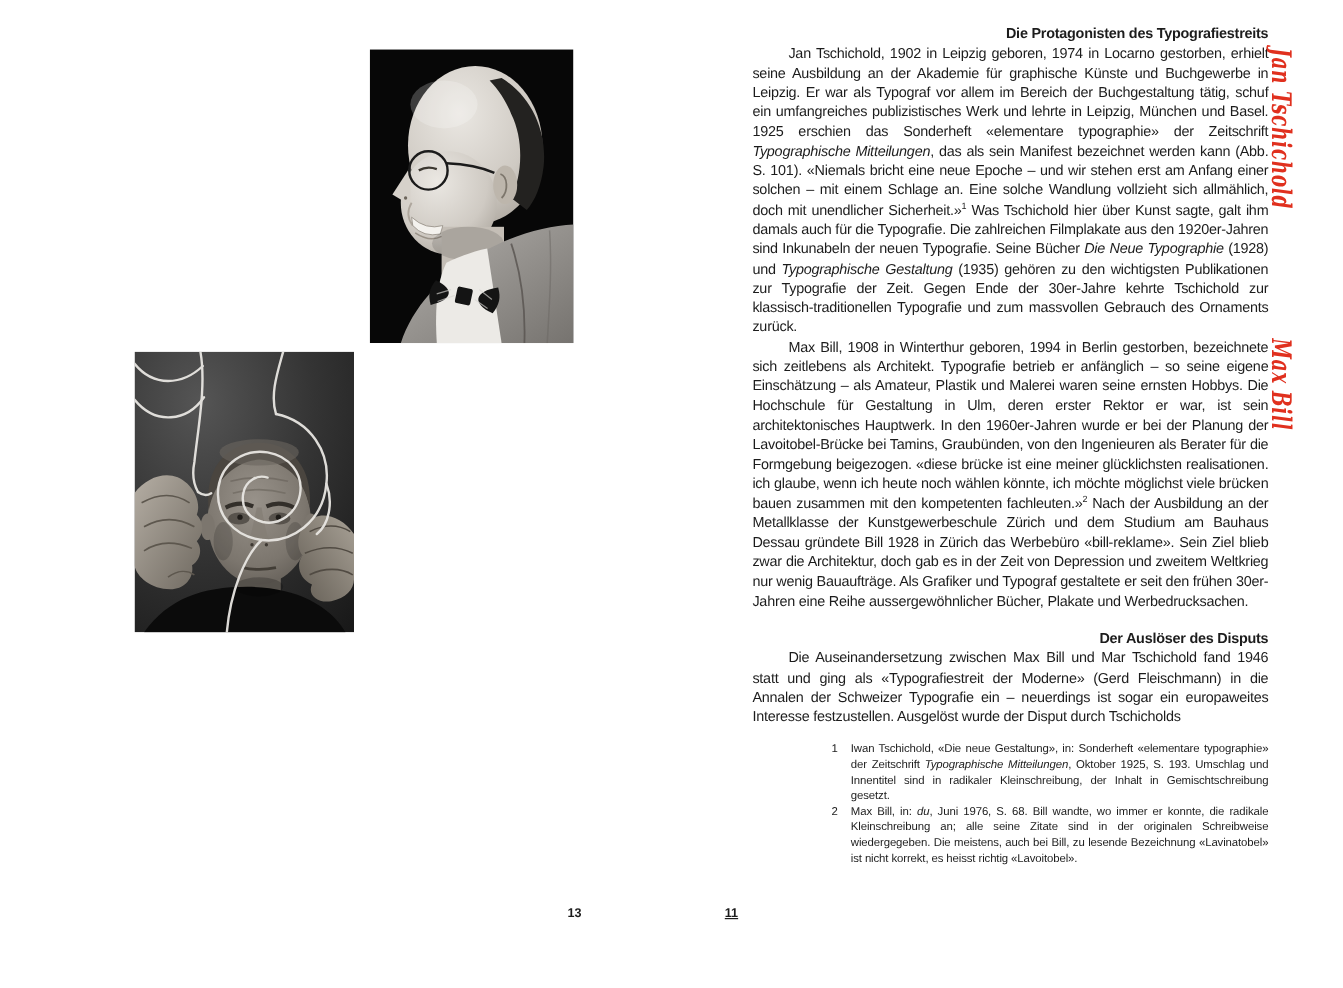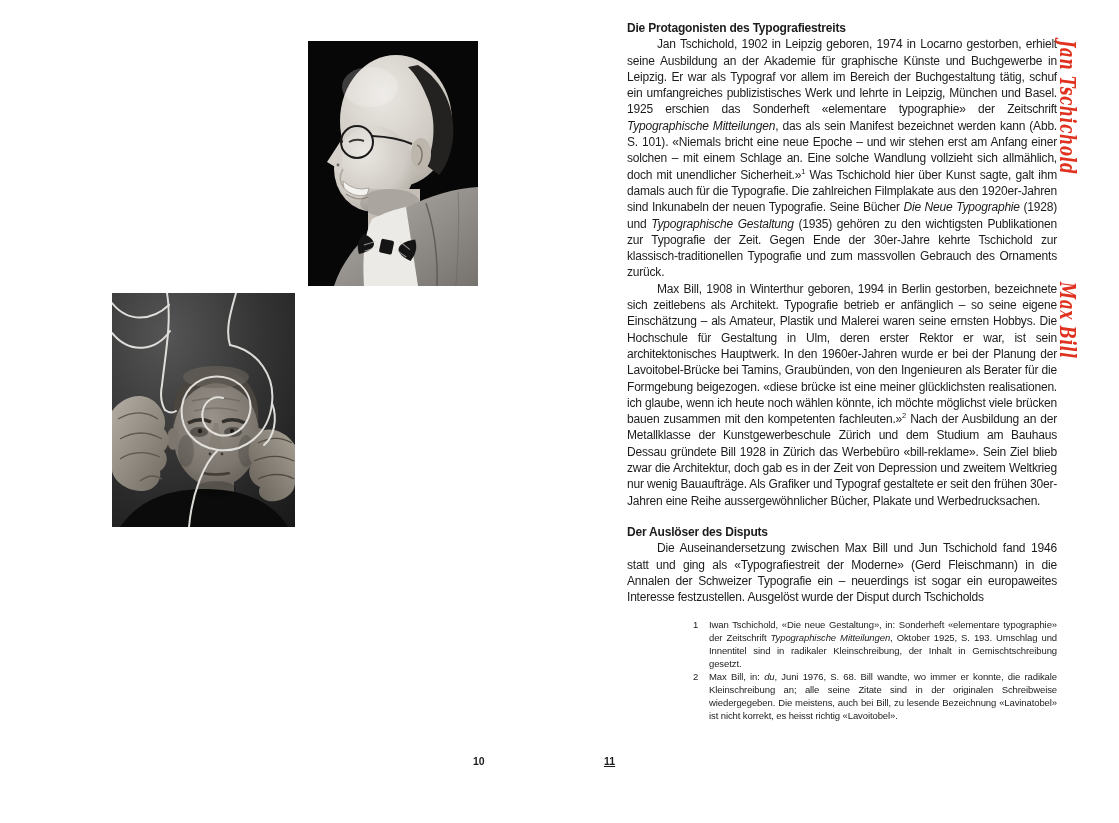--- a/index.html
+++ b/index.html
@@ -29,21 +29,21 @@
   .caption-tschichold { left:321px; top:296px; width:205px; }
   .caption-bill       { left:131px; top:544px; width:205px; }
 
   .text-col {
     position:absolute; left:67px; top:20px; width:430px;
     font-size:12px; line-height:16.3px; letter-spacing:-0.2px;
     text-align:justify; hyphens:auto;
   }
   .text-col h2 {
     font-size:12px; line-height:16.3px; font-weight:bold;
-    text-align:left; letter-spacing:-0.2px;
+    text-align:right; letter-spacing:-0.2px;
   }
   .text-col h2.h2-spaced { margin-top:15px; }
   .text-col p { text-indent:30px; }
   .text-col sup { font-size:7.5px; line-height:0; vertical-align:super; }
 
   .footnotes { margin-top:13px; }
   .footnote {
     display:flex;
     font-size:9.5px; line-height:13px; letter-spacing:-0.1px;
     text-align:justify;
@@ -190,31 +190,31 @@
           <path d="M124 0 C119 18 113 36 118 52"></path>
           <path d="M118 52 C147 58 163 84 160 110 C157 142 131 160 106 157 C83 154 67 136 70 113 C73 93 91 81 111 84 C129 87 141 102 138 119 C135 135 121 145 107 142 C95 139 88 129 91 117 C93 108 102 102 111 105"></path>
           <path d="M106 157 C92 170 80 200 77 234"></path>
           <path d="M160 110 C166 126 162 144 152 152"></path>
           <path d="M53 117 C57 120 61 120 64 118"></path>
         </g>
       </svg>
     </figure>
 
 
-    <div class="page-num pn-left">10</div>
+    <div class="page-num pn-left">13</div>
   </div>
 
   <div class="page page-right">
 
     <div class="text-col">
       <h2>Die Protagonisten des Typografiestreits</h2>
       <p>Jan Tschichold, 1902 in Leipzig geboren, 1974 in Locarno gestorben, erhielt seine Ausbildung an der Akademie für graphische Künste und Buchgewerbe in Leipzig. Er war als Typograf vor allem im Bereich der Buchgestaltung tätig, schuf ein umfangreiches publizistisches Werk und lehrte in Leipzig, München und Basel. 1925 erschien das Sonderheft «elementare typographie» der Zeitschrift <i>Typographische Mitteilungen</i>, das als sein Manifest bezeichnet werden kann (Abb. S. 101). «Niemals bricht eine neue Epoche – und wir stehen erst am Anfang einer solchen – mit einem Schlage an. Eine solche Wandlung vollzieht sich allmählich, doch mit unendlicher Sicherheit.»<sup>1</sup> Was Tschichold hier über Kunst sagte, galt ihm damals auch für die Typografie. Die zahlreichen Filmplakate aus den 1920er-Jahren sind Inkunabeln der neuen Typografie. Seine Bücher <i>Die Neue Typographie</i> (1928) und <i>Typographische Gestaltung</i> (1935) gehören zu den wichtigsten Publikationen zur Typografie der Zeit. Gegen Ende der 30er-Jahre kehrte Tschichold zur klassisch-traditionellen Typografie und zum massvollen Gebrauch des Ornaments zurück.</p>
       <p>Max Bill, 1908 in Winterthur geboren, 1994 in Berlin gestorben, bezeichnete sich zeitlebens als Architekt. Typografie betrieb er anfänglich – so seine eigene Einschätzung – als Amateur, Plastik und Malerei waren seine ernsten Hobbys. Die Hochschule für Gestaltung in Ulm, deren erster Rektor er war, ist sein architektonisches Hauptwerk. In den 1960er-Jahren wurde er bei der Planung der Lavoitobel-Brücke bei Tamins, Graubünden, von den Ingenieuren als Berater für die Formgebung beigezogen. «diese brücke ist eine meiner glücklichsten realisationen. ich glaube, wenn ich heute noch wählen könnte, ich möchte möglichst viele brücken bauen zusammen mit den kompetenten fachleuten.»<sup>2</sup> Nach der Ausbildung an der Metallklasse der Kunstgewerbeschule Zürich und dem Studium am Bauhaus Dessau gründete Bill 1928 in Zürich das Werbebüro «bill-reklame». Sein Ziel blieb zwar die Architektur, doch gab es in der Zeit von Depression und zweitem Weltkrieg nur wenig Bauaufträge. Als Grafiker und Typograf gestaltete er seit den frühen 30er-Jahren eine Reihe aussergewöhnlicher Bücher, Plakate und Werbedrucksachen.</p>
       <h2 class="h2-spaced">Der Auslöser des Disputs</h2>
-      <p>Die Auseinandersetzung zwischen Max Bill und Jun Tschichold fand 1946 statt und ging als «Typografiestreit der Moderne» (Gerd Fleischmann) in die Annalen der Schweizer Typografie ein – neuerdings ist sogar ein europaweites Interesse festzustellen. Ausgelöst wurde der Disput durch Tschicholds</p>
+      <p>Die Auseinandersetzung zwischen Max Bill und Mar Tschichold fand 1946 statt und ging als «Typografiestreit der Moderne» (Gerd Fleischmann) in die Annalen der Schweizer Typografie ein – neuerdings ist sogar ein europaweites Interesse festzustellen. Ausgelöst wurde der Disput durch Tschicholds</p>
 
       <div class="footnotes">
         <div class="footnote">
           <span class="fn-num">1</span>
           <span class="fn-text">Iwan Tschichold, «Die neue Gestaltung», in: Sonderheft «elementare typographie» der Zeitschrift <i>Typographische Mitteilungen</i>, Oktober 1925, S. 193. Umschlag und Innentitel sind in radikaler Kleinschreibung, der Inhalt in Gemischtschreibung gesetzt.</span>
         </div>
         <div class="footnote">
           <span class="fn-num">2</span>
           <span class="fn-text">Max Bill, in: <i>du</i>, Juni 1976, S. 68. Bill wandte, wo immer er konnte, die radikale Kleinschreibung an; alle seine Zitate sind in der originalen Schreibweise wiedergegeben. Die meistens, auch bei Bill, zu lesende Bezeichnung «Lavinatobel» ist nicht korrekt, es heisst richtig «Lavoitobel».</span>
         </div>

